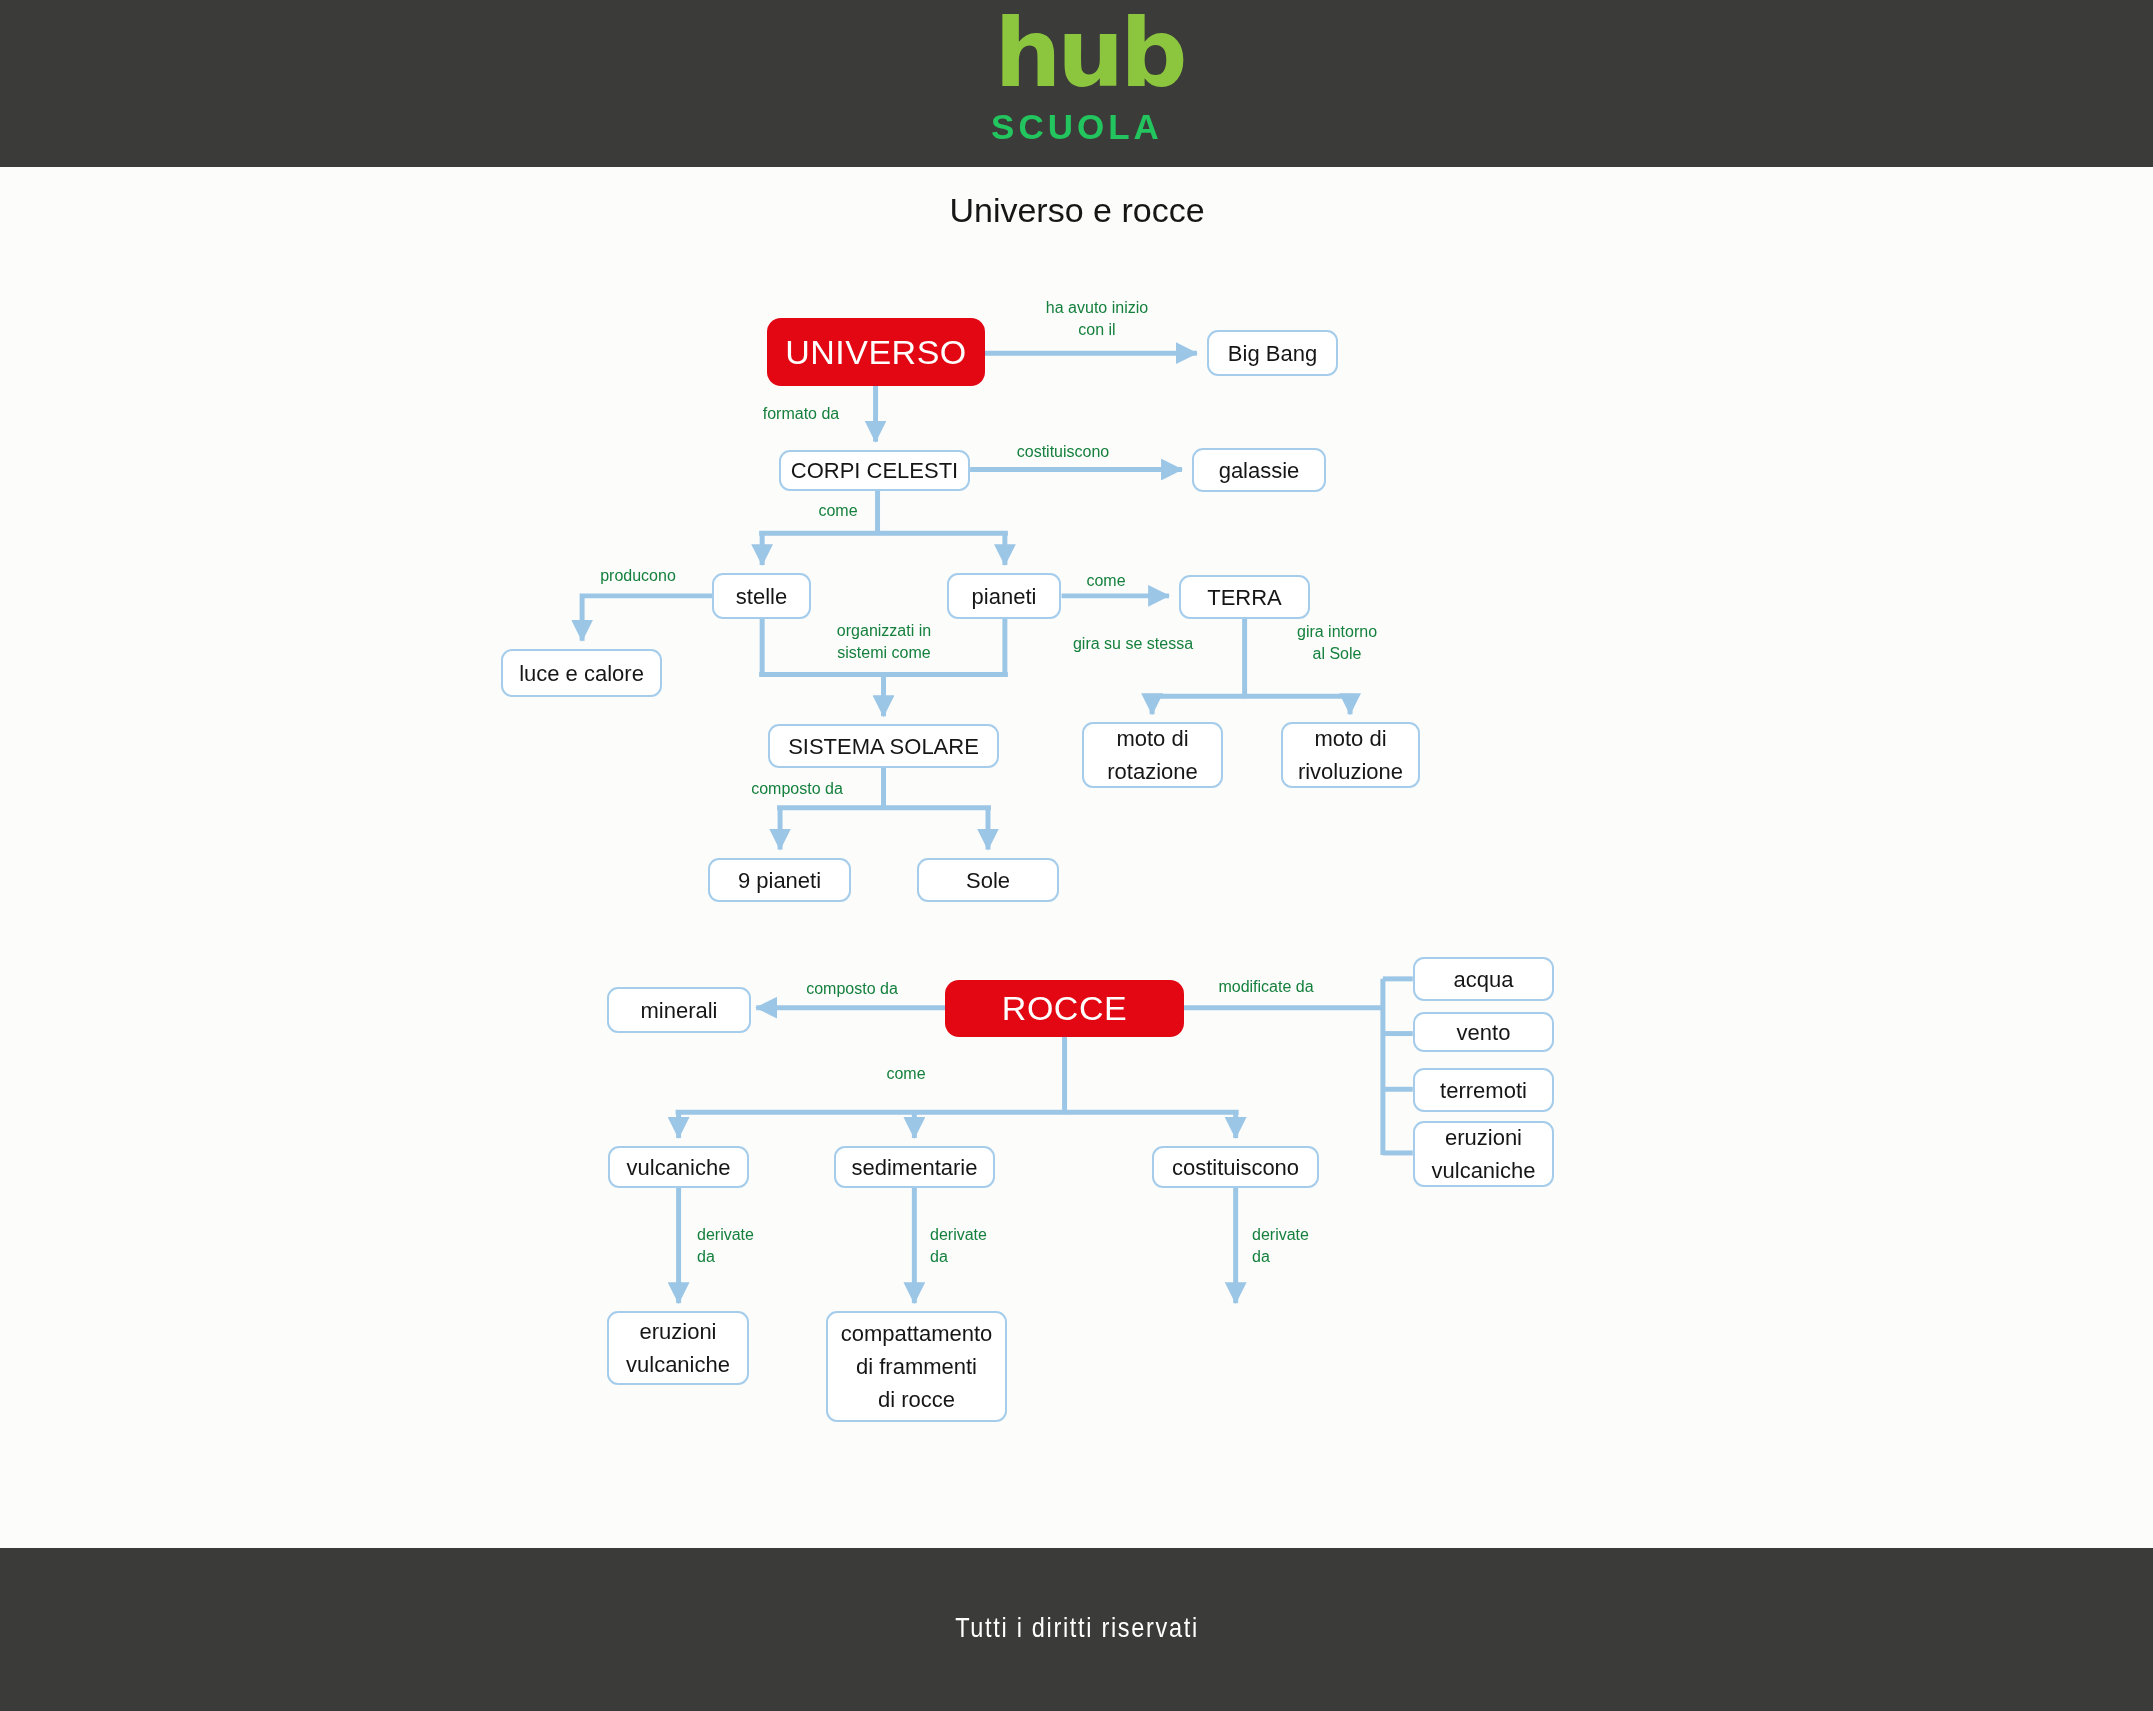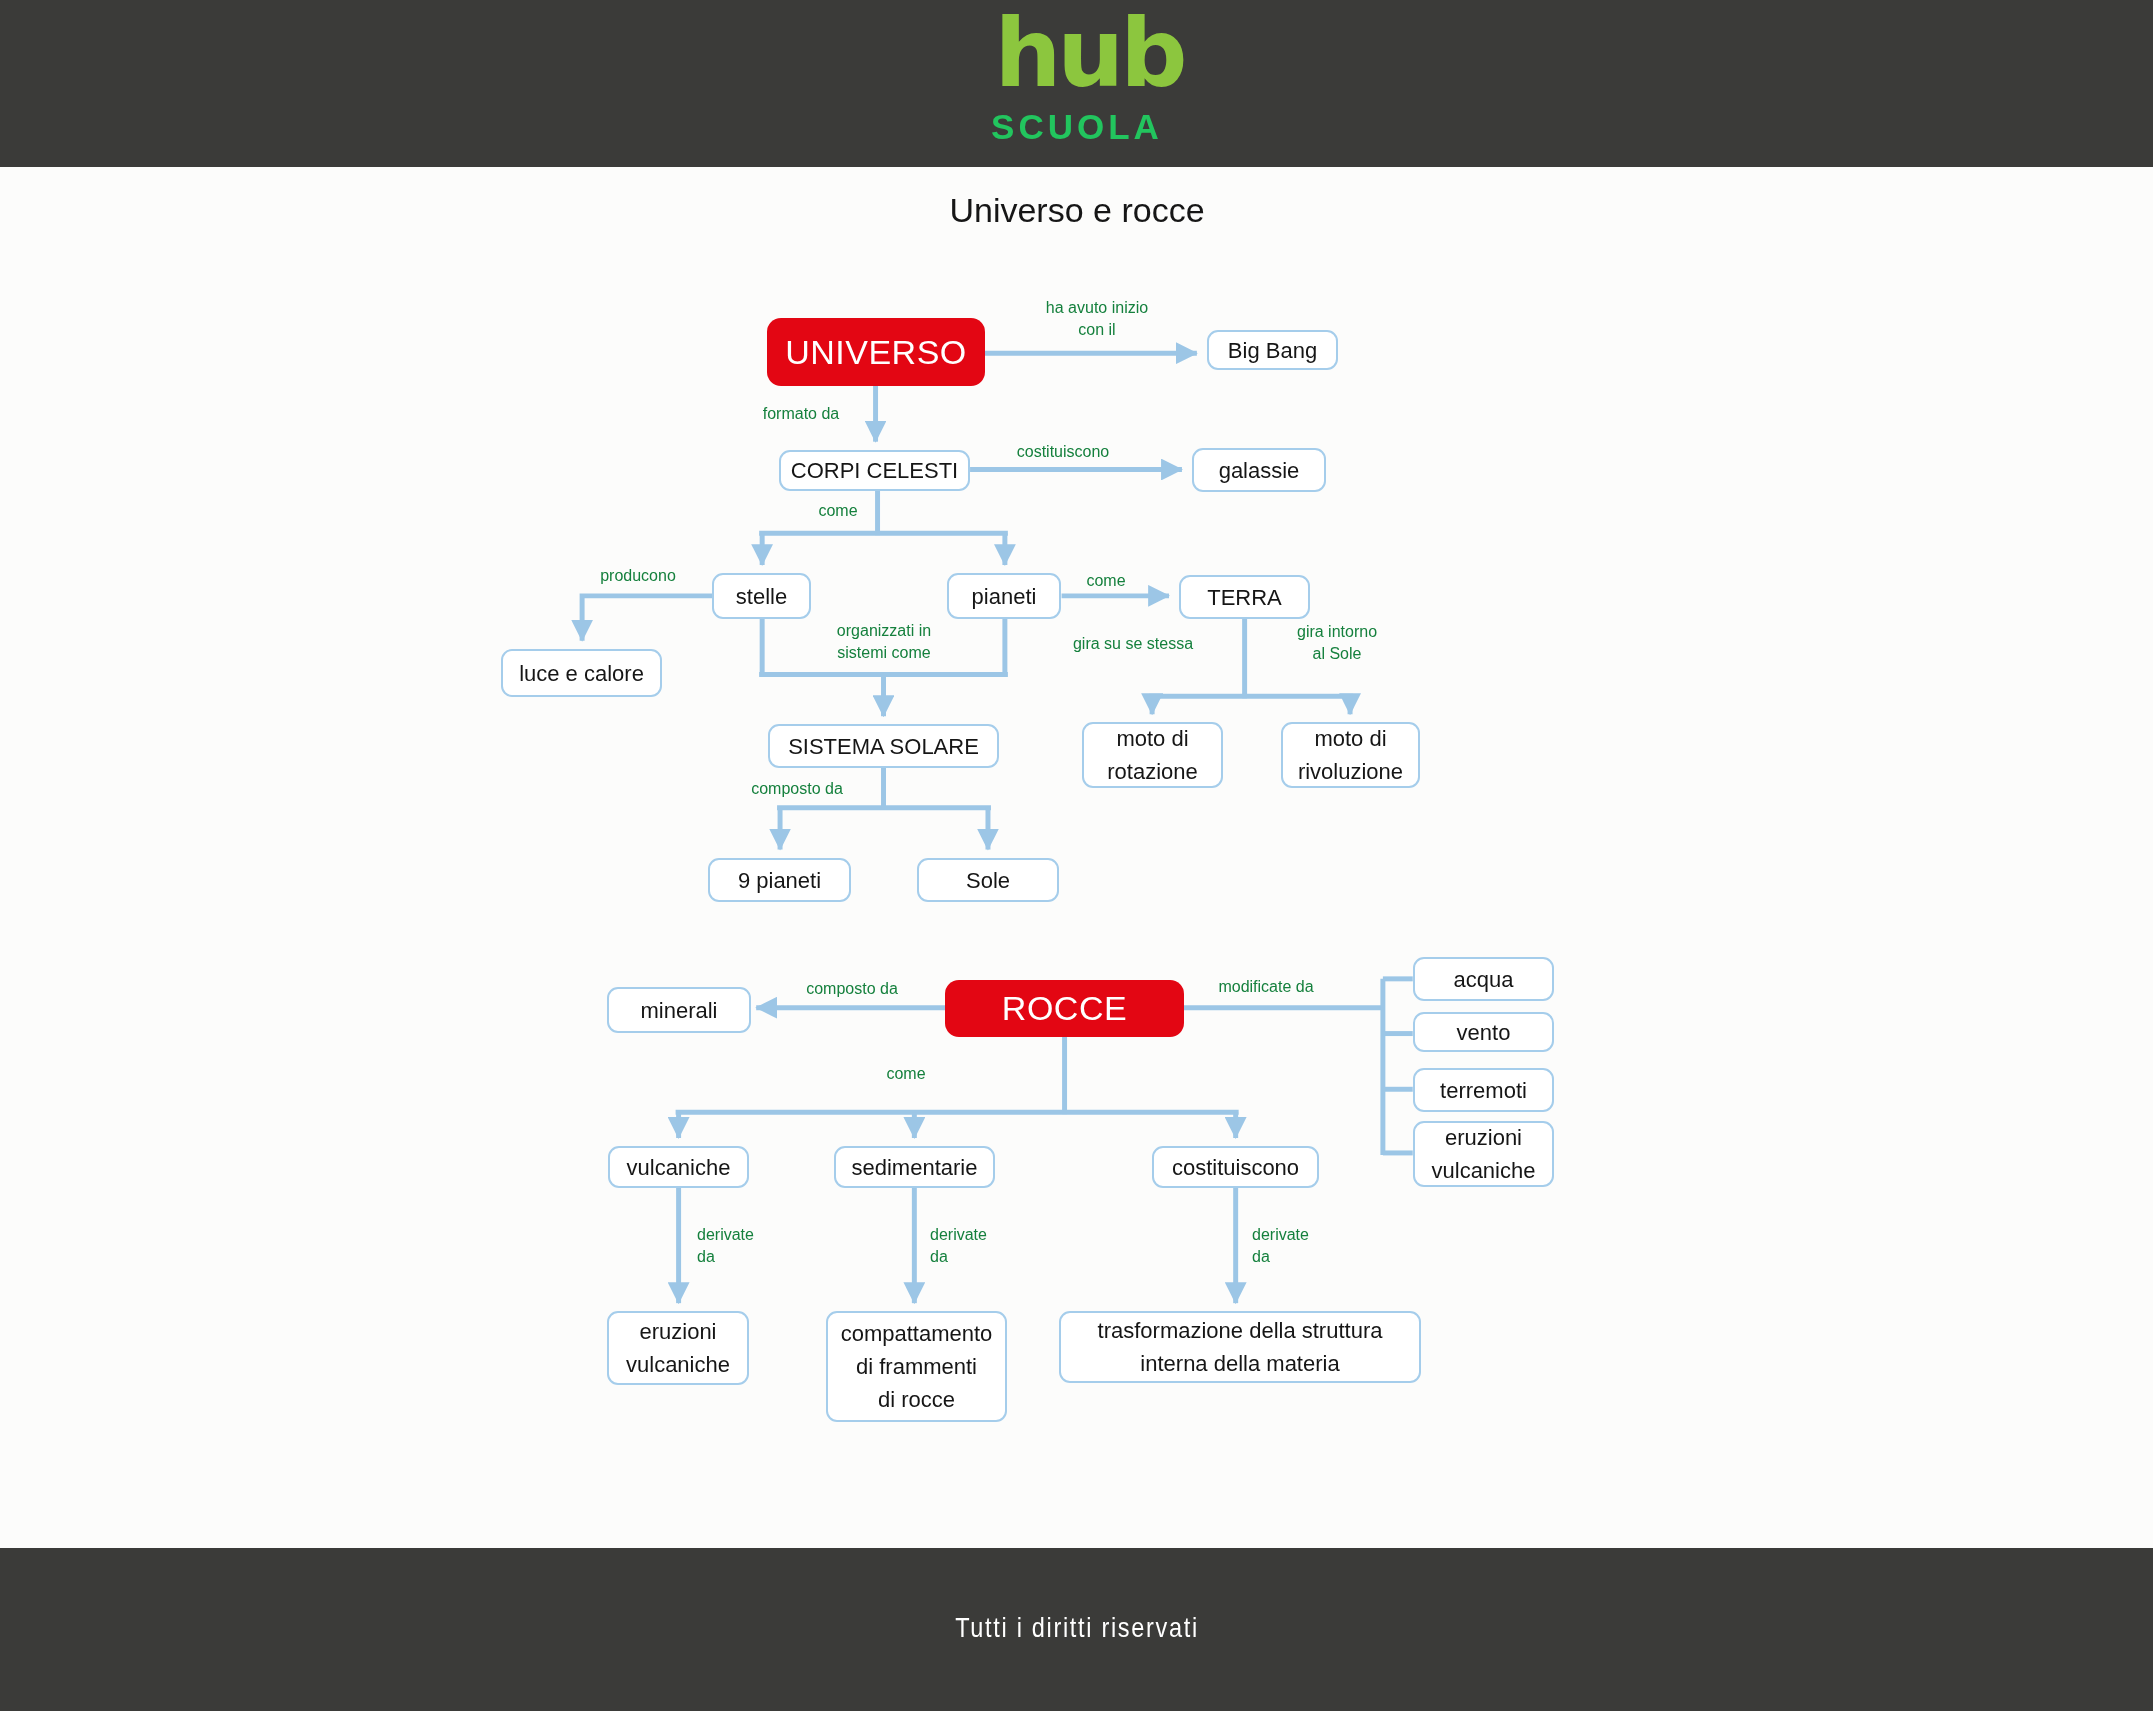--- a/index.html
+++ b/index.html
@@ -120,21 +120,21 @@
       <path d="M919,1118 V1144" marker-end="url(#arr)"></path>
       <path d="M1242,1118 V1144" marker-end="url(#arr)"></path>
 
       <path d="M682,1194 V1310" marker-end="url(#arr)"></path>
       <path d="M919,1194 V1310" marker-end="url(#arr)"></path>
       <path d="M1242,1194 V1310" marker-end="url(#arr)"></path>
     </g>
   </svg>
 
   <div class="node red" style="left:767px;top:318px;width:218px;height:68px">UNIVERSO</div>
-  <div class="node" style="left:1207px;top:330px;width:131px;height:40px">Big Bang</div>
+  <div class="node" style="left:1207px;top:330px;width:131px;height:46px">Big Bang</div>
   <div class="node" style="left:779px;top:450px;width:191px;height:41px">CORPI CELESTI</div>
   <div class="node" style="left:1192px;top:448px;width:134px;height:44px">galassie</div>
   <div class="node" style="left:712px;top:573px;width:99px;height:46px">stelle</div>
   <div class="node" style="left:947px;top:573px;width:114px;height:46px">pianeti</div>
   <div class="node" style="left:1179px;top:575px;width:131px;height:44px">TERRA</div>
   <div class="node" style="left:501px;top:649px;width:161px;height:48px">luce e calore</div>
   <div class="node" style="left:768px;top:724px;width:231px;height:44px">SISTEMA SOLARE</div>
   <div class="node" style="left:1082px;top:722px;width:141px;height:66px">moto di
 rotazione</div>
   <div class="node" style="left:1281px;top:722px;width:139px;height:66px">moto di
@@ -150,22 +150,20 @@
   <div class="node" style="left:1413px;top:1121px;width:141px;height:66px">eruzioni
 vulcaniche</div>
   <div class="node" style="left:608px;top:1146px;width:141px;height:42px">vulcaniche</div>
   <div class="node" style="left:834px;top:1146px;width:161px;height:42px">sedimentarie</div>
   <div class="node" style="left:1152px;top:1146px;width:167px;height:42px">costituiscono</div>
   <div class="node" style="left:607px;top:1311px;width:142px;height:74px">eruzioni
 vulcaniche</div>
   <div class="node" style="left:826px;top:1311px;width:181px;height:111px">compattamento
 di frammenti
 di rocce</div>
-  <div class="node" style="left:1059px;top:1311px;width:362px;height:72px">trasformazione della struttura
-interna della materia</div>
 
   <div class="elabel" style="left:1097px;top:297px">ha avuto inizio
 con il</div>
   <div class="elabel" style="left:801px;top:403px">formato da</div>
   <div class="elabel" style="left:1063px;top:441px">costituiscono</div>
   <div class="elabel" style="left:838px;top:500px">come</div>
   <div class="elabel" style="left:638px;top:565px">producono</div>
   <div class="elabel" style="left:884px;top:620px">organizzati in
 sistemi come</div>
   <div class="elabel" style="left:1106px;top:570px">come</div>

